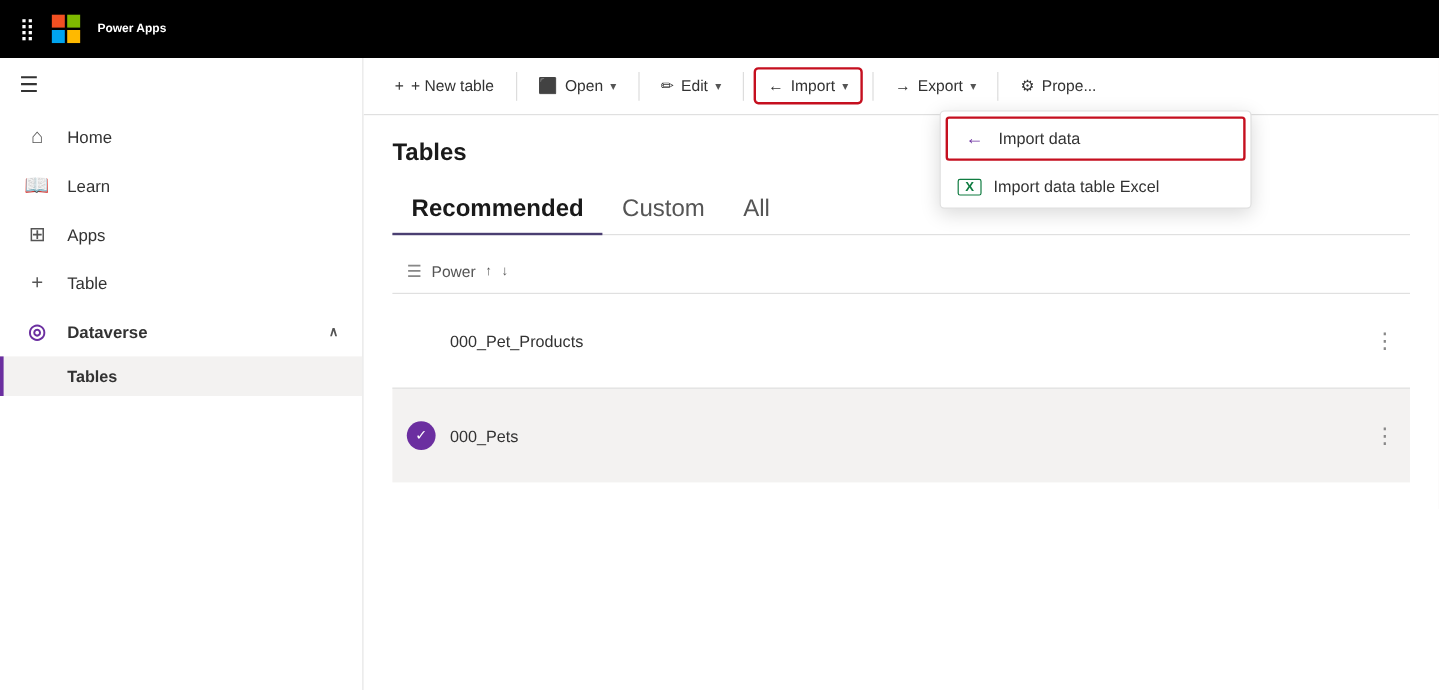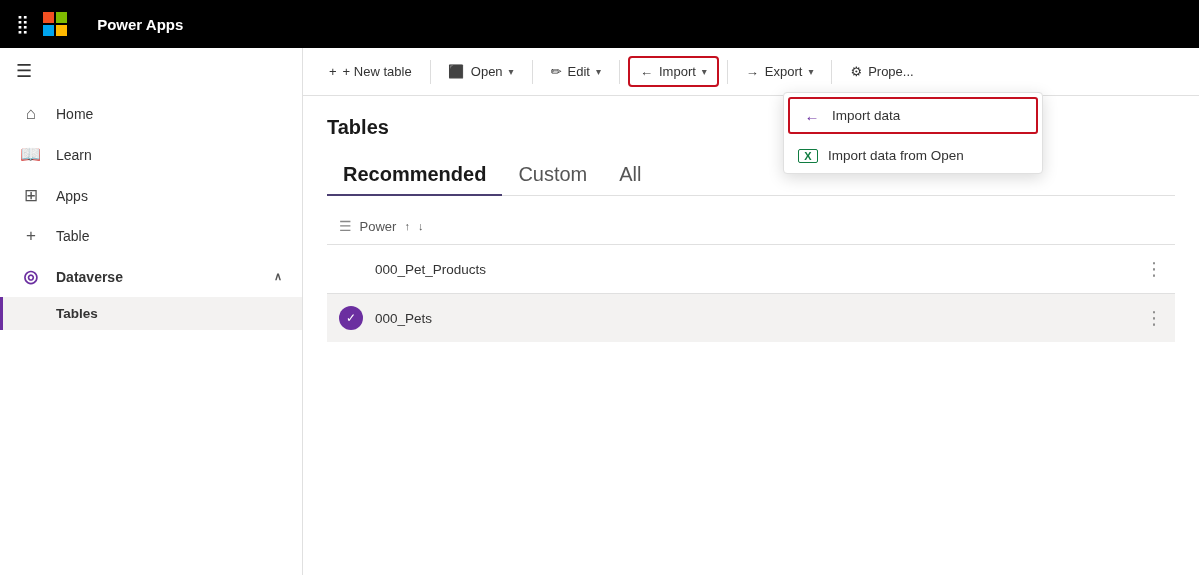--- a/index.html
+++ b/index.html
@@ -10,21 +10,21 @@
       height: 48px;
       background: #000;
       display: flex;
       align-items: center;
       padding: 0 12px;
       gap: 10px;
       position: fixed; top: 0; left: 0; right: 0; z-index: 100;
     }
     .topbar-waffle { color: #fff; font-size: 18px; cursor: pointer; padding: 4px; }
     .ms-logo { display: flex; width: 24px; height: 24px; flex-shrink: 0; }
-    .topbar-brand { color: #fff; font-size: 15px; font-weight: 600; margin-left: 20px; }
+    .topbar-brand { color: #fff; font-size: 10px; font-weight: 600; margin-left: 4px; }
 
     
     .layout { display: flex; margin-top: 48px; height: calc(575px - 48px); }
 
     
     .sidebar {
       width: 303px;
       background: #fff;
       border-right: 1px solid #e0e0e0;
       display: flex;
@@ -136,21 +136,21 @@
       gap: 8px;
       padding: 6px 12px;
       color: #555;
       font-size: 13px;
       margin-bottom: 4px;
     }
     .table-header-icon { color: #888; font-size: 14px; }
     .table-row {
       display: flex;
       align-items: center;
-      padding: 12px 12px;
+      padding: 27px 12px;
       border-top: 1px solid #e0e0e0;
       font-size: 13.5px;
       color: #333;
       cursor: pointer;
       gap: 12px;
     }
     .table-row.selected { background: #f3f2f1; }
     .row-check { width: 24px; height: 24px; border-radius: 50%; background: #6b2fa0; display: flex; align-items: center; justify-content: center; color: #fff; font-size: 12px; flex-shrink: 0; }
     .row-check.empty { background: transparent; }
     .row-name { flex: 1; }
@@ -331,18 +331,18 @@
 
     </div>
 
     <div class="dropdown-overlay">
       <div class="dropdown-item highlighted">
         <span class="di-icon">←</span>
         <span>Import data</span>
       </div>
       <div class="dropdown-item">
         <span class="di-icon di-icon-excel" style="font-weight:bold;border:1px solid #107c41;padding:0 2px;border-radius:2px;font-size:11px;">X</span>
-        <span>Import data from Open</span>
+        <span>Import data table Excel</span>
       </div>
     </div>
 
   </div>
 </div>
 
 </body></html>

